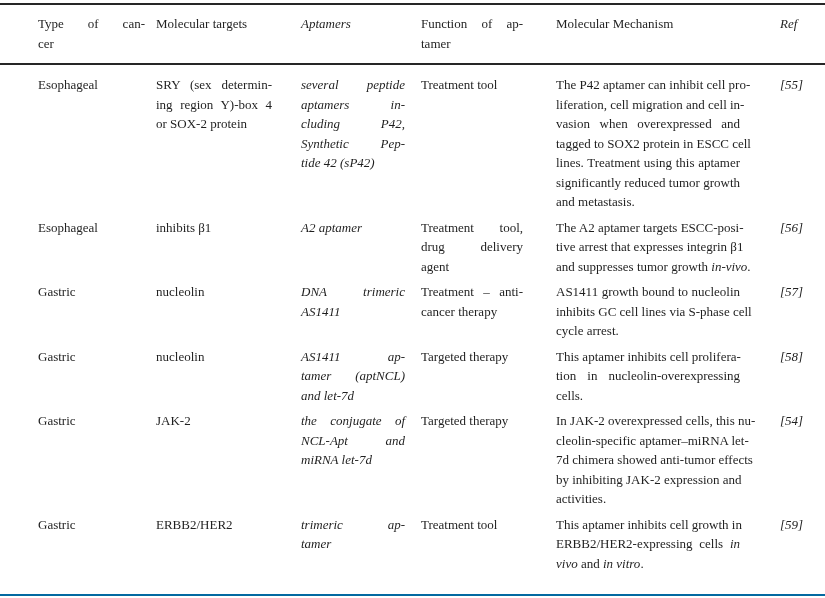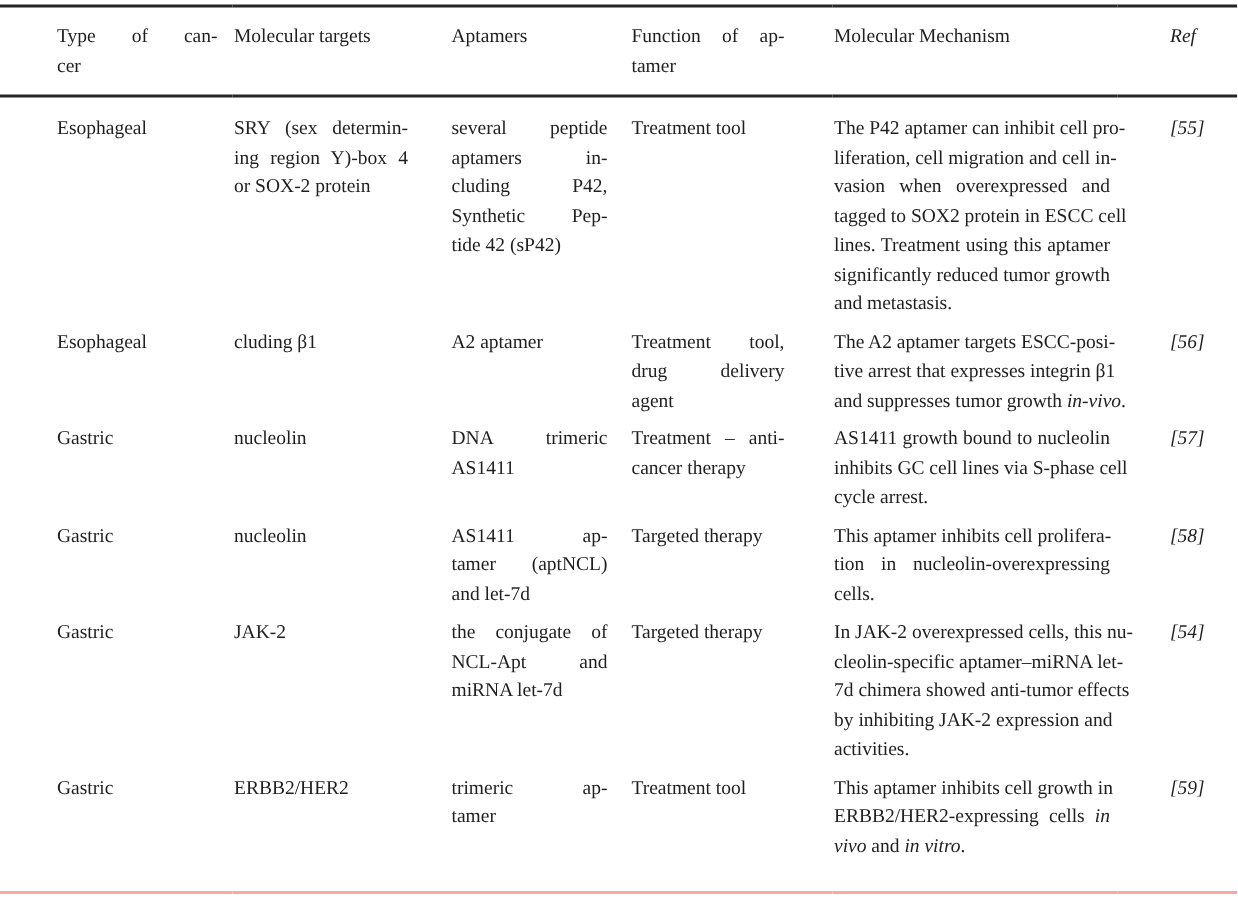--- a/index.html
+++ b/index.html
@@ -12,21 +12,21 @@
     font-family: "Liberation Serif", "DejaVu Serif", serif;
     font-size: 13px;
     color: #1f1f1f;
     overflow: hidden;
   }
   table.apt {
     width: 825px;
     border-collapse: collapse;
     table-layout: fixed;
     border-top: 2px solid #262626;
-    border-bottom: 2px solid #fca5a5;
+    border-bottom: 2px solid #0369a1;
     padding-left: 36px;
   }
   table.apt th, table.apt td {
     vertical-align: top;
     font-weight: normal;
     line-height: 19.5px;
     box-sizing: border-box;
     overflow: visible;
   }
   thead th {
@@ -34,21 +34,21 @@
     padding-bottom: 10px;
     border-bottom: 2px solid #262626;
     text-align: left;
   }
   tbody td { padding-bottom: 5px; }
   tbody tr:first-child td { padding-top: 10px; }
   tbody tr:last-child td { padding-bottom: 21px; }
 
   .col-cancer    { padding-left: 38px; padding-right: 10px; }
   .col-targets   { padding-right: 28px; }
-  .col-aptamers  { padding-right: 15px; }
+  .col-aptamers  { padding-right: 15px; font-style: italic; }
   .col-function  { padding-right: 32px; }
   .col-mechanism { padding-right: 5px; }
   .col-ref       { padding-left: 35px; font-style: italic; }
 
   
   .jl { text-align: left; text-align-last: justify; white-space: nowrap; }
   .jl.last { text-align-last: left; }
 </style>
 </head>
 <body>
@@ -118,21 +118,21 @@
           </td>
           <td class="col-ref">
             <div class="jl last">[55]</div>
           </td>
         </tr>
         <tr>
           <td class="col-cancer">
             <div class="jl last">Esophageal</div>
           </td>
           <td class="col-targets">
-            <div class="jl last">cluding β1</div>
+            <div class="jl last">inhibits β1</div>
           </td>
           <td class="col-aptamers">
             <div class="jl last">A2 aptamer</div>
           </td>
           <td class="col-function">
             <div class="jl">Treatment tool,</div>
             <div class="jl">drug delivery</div>
             <div class="jl last">agent</div>
           </td>
           <td class="col-mechanism">

